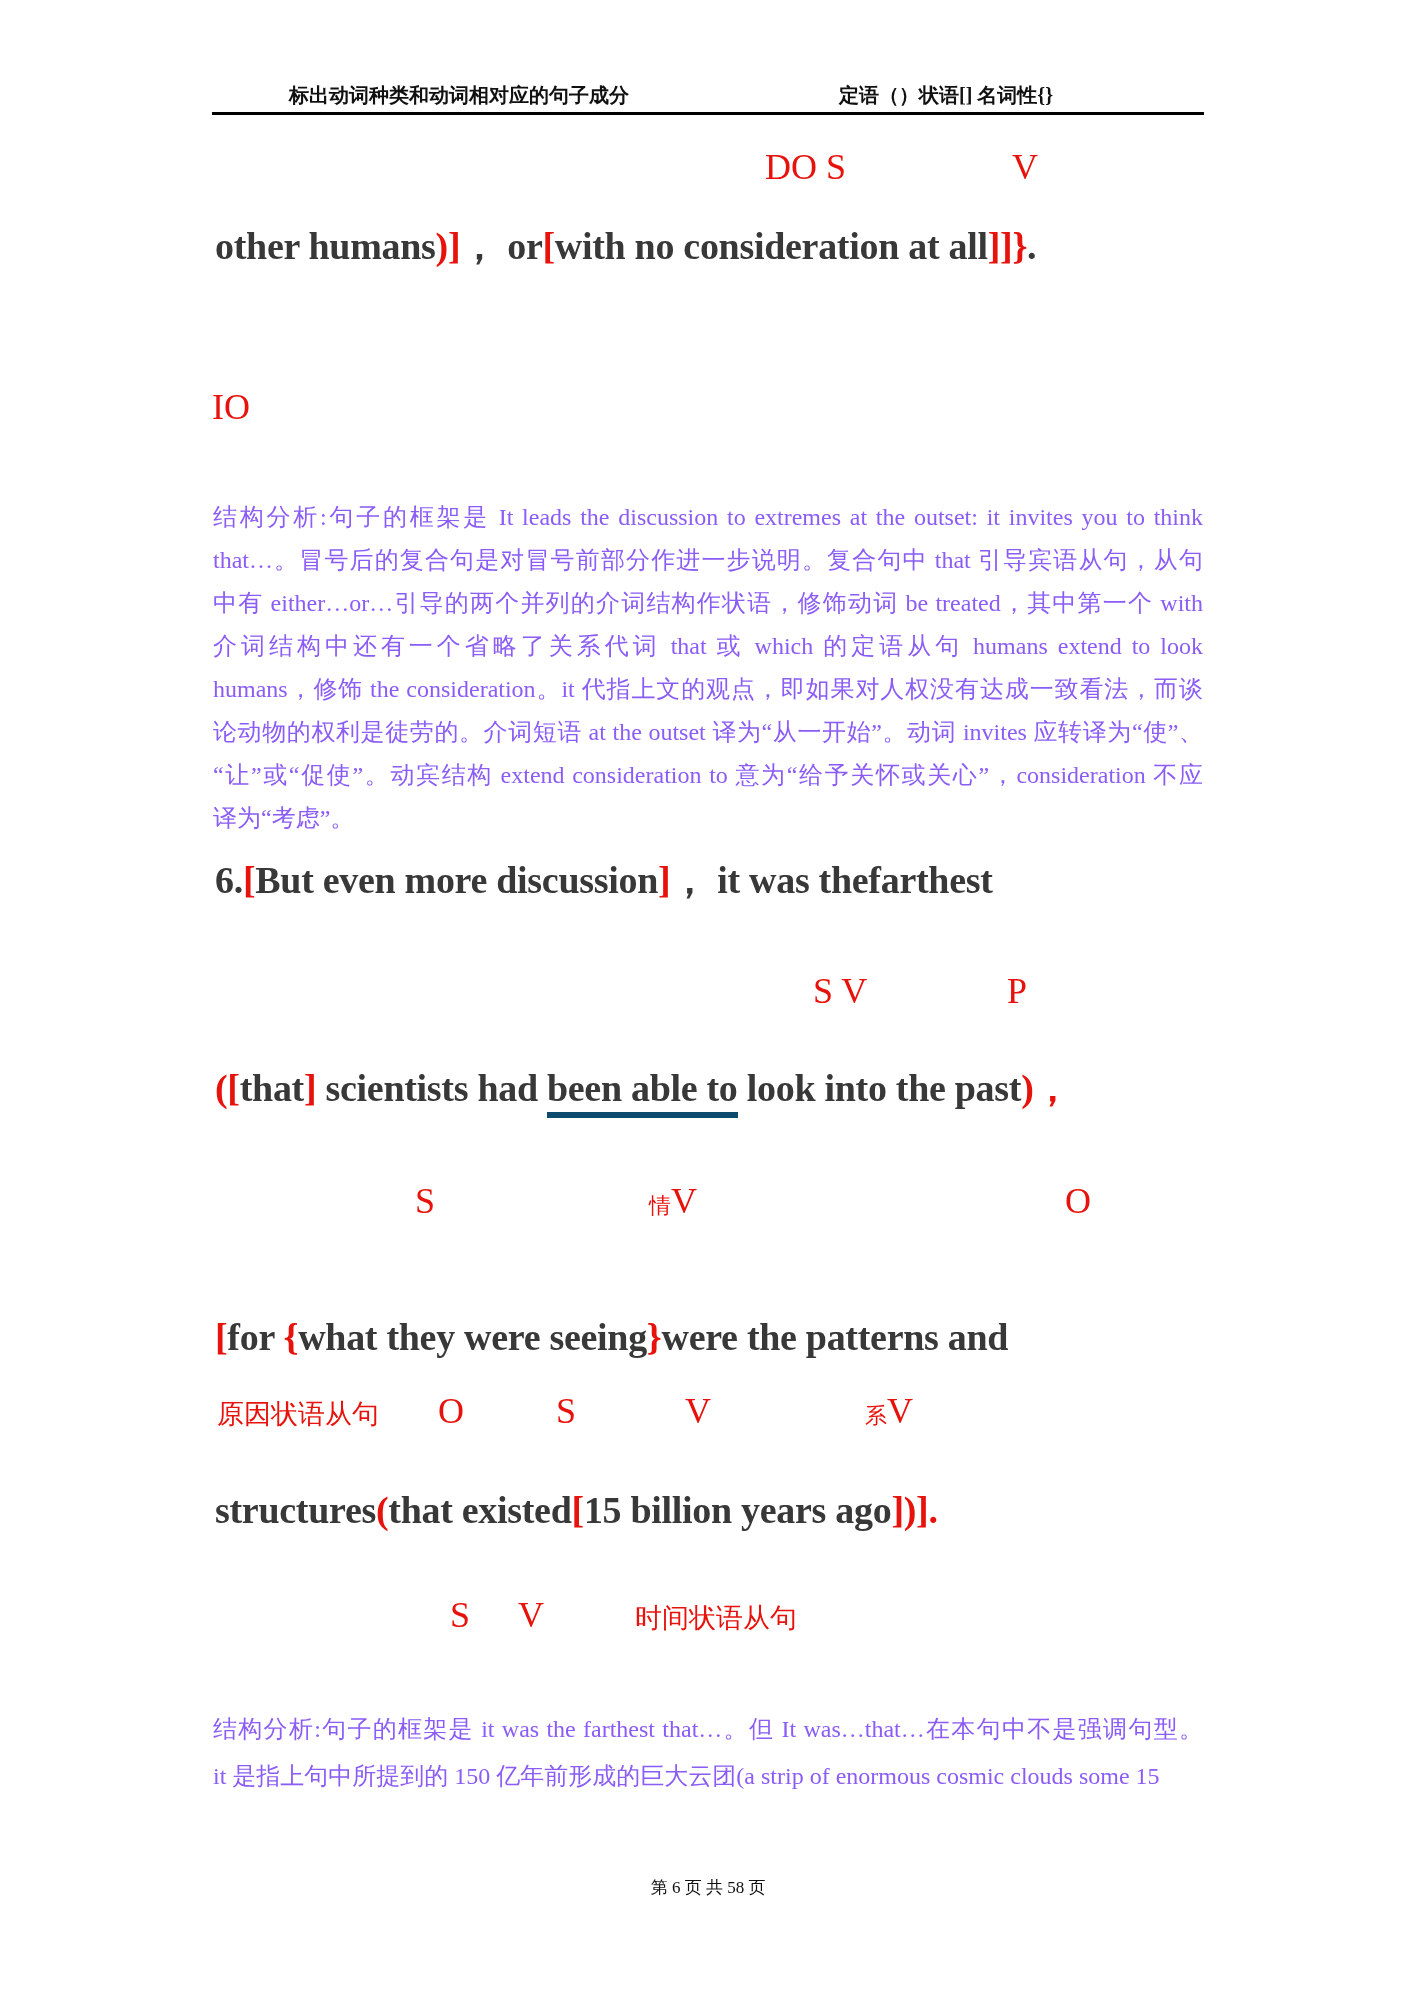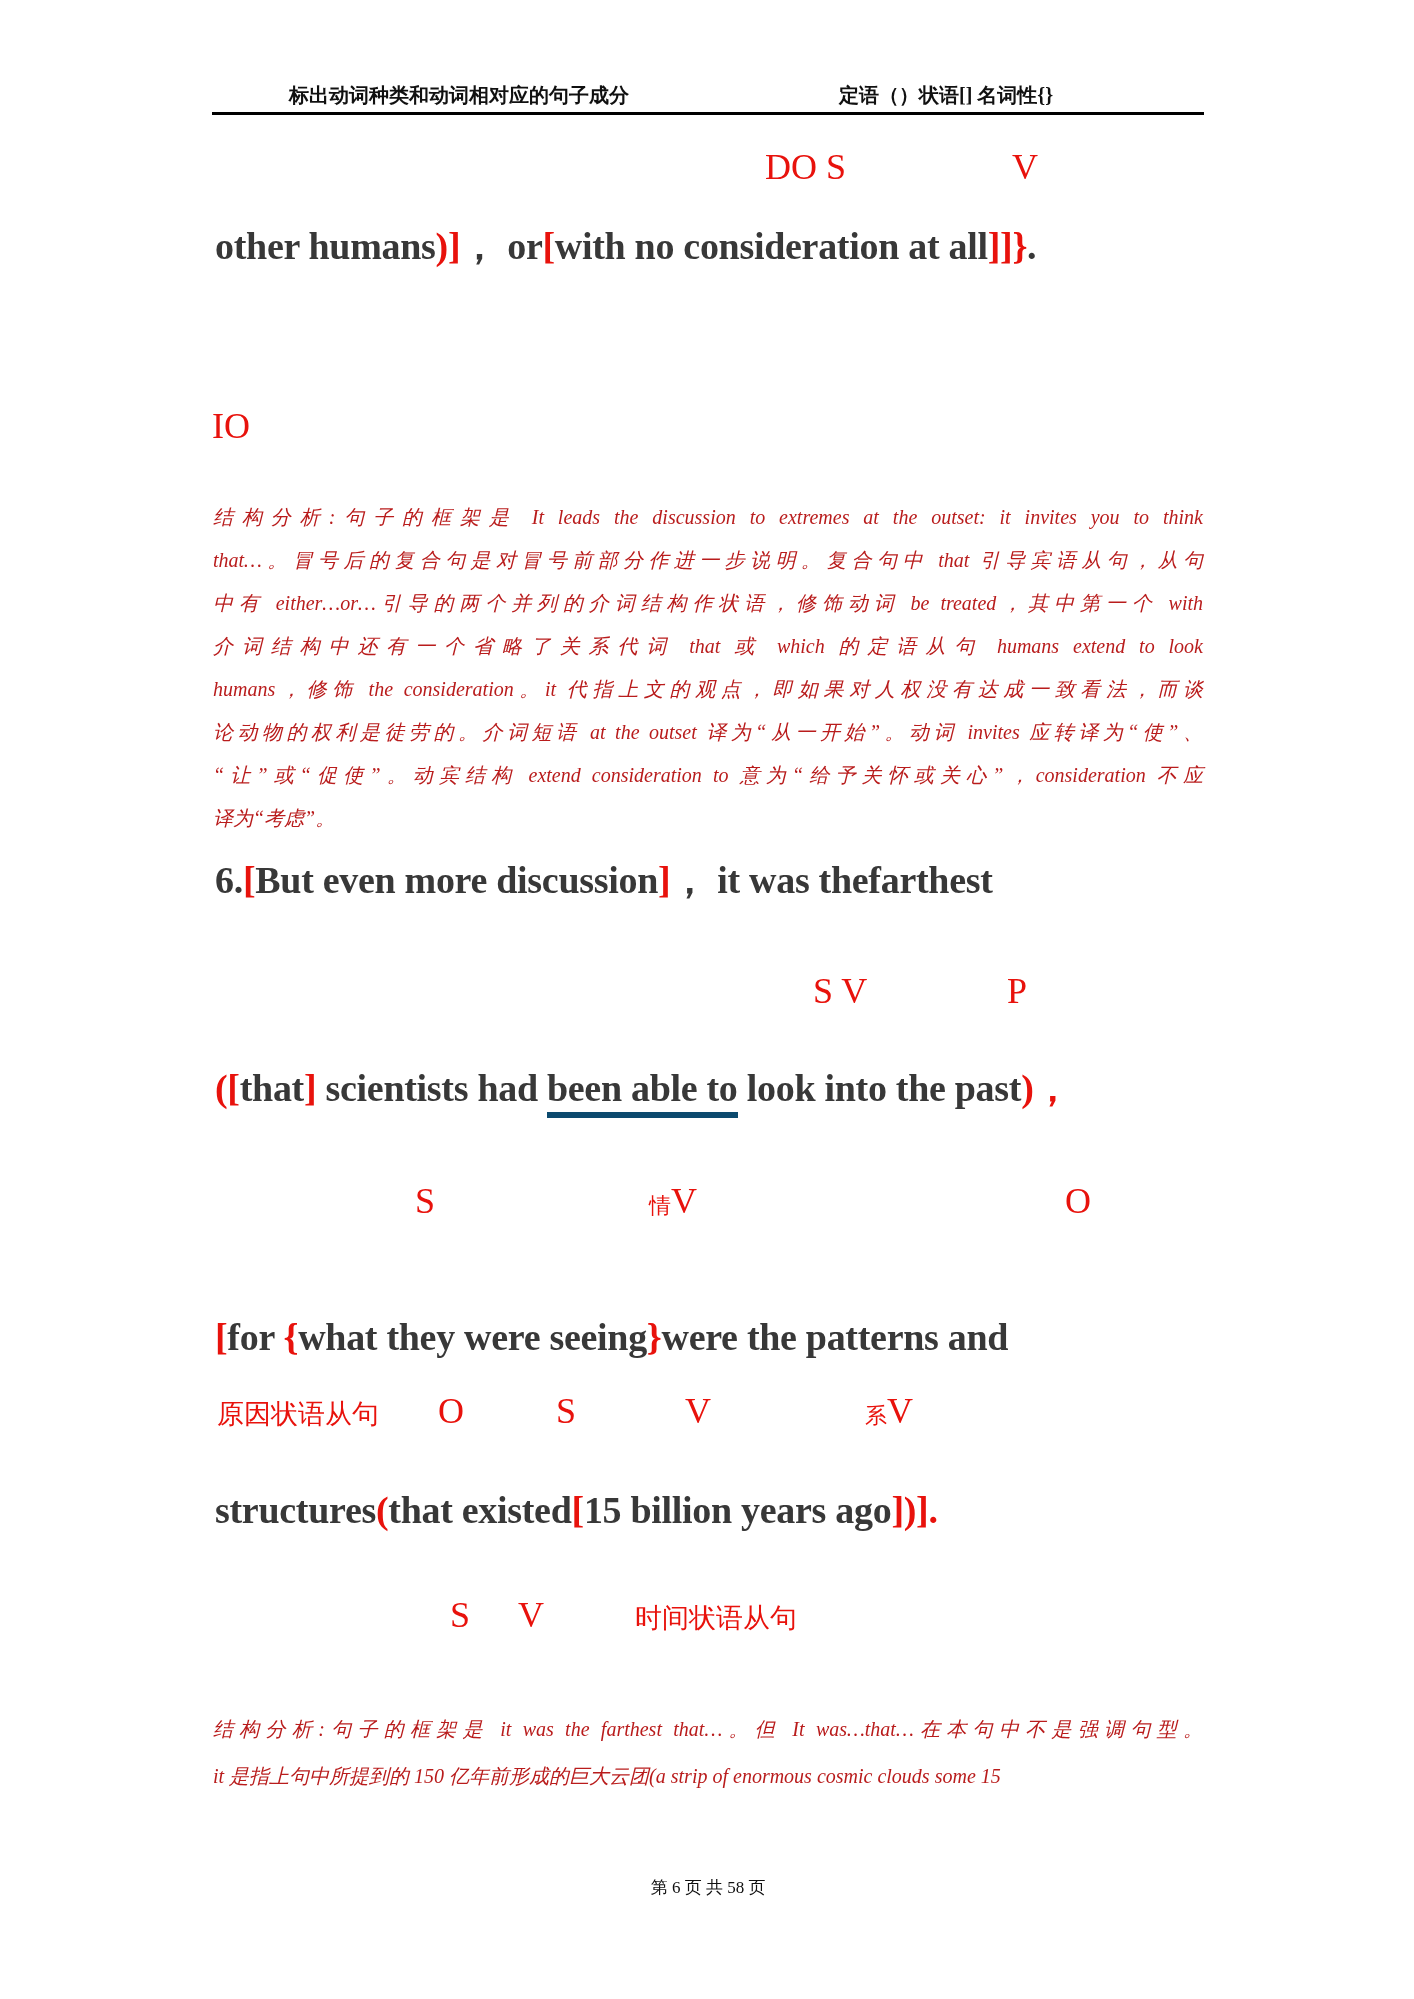--- a/index.html
+++ b/index.html
@@ -10,42 +10,42 @@
   .hdr-right{left:839px;}
   .rule{position:absolute;left:212px;top:112px;width:992px;height:3px;background:#000;}
   .red{color:#e8120c;}
   .biglab{position:absolute;color:#e8120c;font-size:36px;white-space:nowrap;line-height:1.1;}
   .smcjk{font-size:22px;}
   .clauselab{font-size:27px;}
   .bold-line{position:absolute;left:215px;font-size:38px;font-weight:bold;color:#383838;
              white-space:nowrap;letter-spacing:-0.3px;line-height:1.1;}
   .bold-line .red{color:#e8120c;}
   .u-red{border-bottom:6px solid #0c4a6e;padding-bottom:3px;}
-  .para{position:absolute;left:213px;width:990px;font-size:20px;color:#b91c1c;font-style:italic;}
+  .para{position:absolute;left:213px;width:990px;font-size:24px;color:#8b5cf6;}
   .para .ln{line-height:43px;text-align:justify;text-align-last:justify;white-space:normal;}
   .para .ln.last{text-align-last:left;}
   .para2 .ln{line-height:47px;}
   .footer{position:absolute;left:212px;top:1848px;width:992px;text-align:center;
           font-size:17px;color:#101010;margin-top:28px;}
 </style>
 </head>
 <body>
 
 <div class="page">
 
   <div class="hdr hdr-left">标出动词种类和动词相对应的句子成分</div>
   <div class="hdr hdr-right">定语（）状语[] 名词性{}</div>
   <div class="rule"></div>
 
   <span class="biglab" style="left:765px;top:148px;">DO S</span>
   <span class="biglab" style="left:1012px;top:148px;">V</span>
 
   <div class="bold-line" style="top:226px;"><span>other humans</span><span class="red">)]</span><span>， or</span><span class="red">[</span><span>with no consideration at all</span><span class="red">]]}</span><span>.</span></div>
 
-  <span class="biglab" style="left:212px;top:407px;">IO</span>
+  <span class="biglab" style="left:212px;top:388px;">IO</span>
 
   <div class="para" style="top:496px;">
     <div class="ln">结构分析:句子的框架是 It leads the discussion to extremes at the outset: it invites you to think</div>
     <div class="ln">that…。冒号后的复合句是对冒号前部分作进一步说明。复合句中 that 引导宾语从句，从句</div>
     <div class="ln">中有 either…or…引导的两个并列的介词结构作状语，修饰动词 be treated，其中第一个 with</div>
     <div class="ln">介词结构中还有一个省略了关系代词 that 或 which 的定语从句 humans extend to look</div>
     <div class="ln">humans，修饰 the consideration。it 代指上文的观点，即如果对人权没有达成一致看法，而谈</div>
     <div class="ln">论动物的权利是徒劳的。介词短语 at the outset 译为“从一开始”。动词 invites 应转译为“使”、</div>
     <div class="ln">“让”或“促使”。动宾结构 extend consideration to 意为“给予关怀或关心”，consideration 不应</div>
     <div class="ln last">译为“考虑”。</div>

